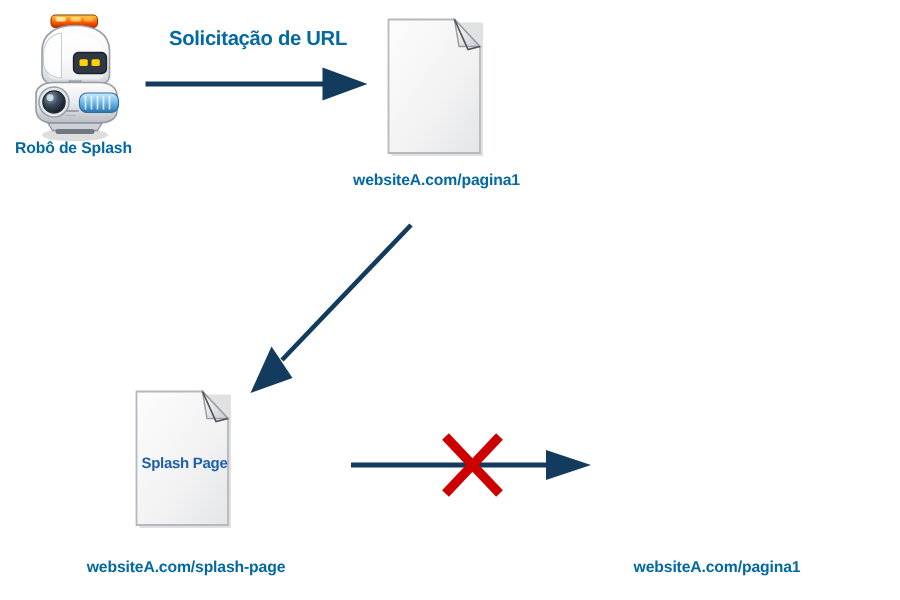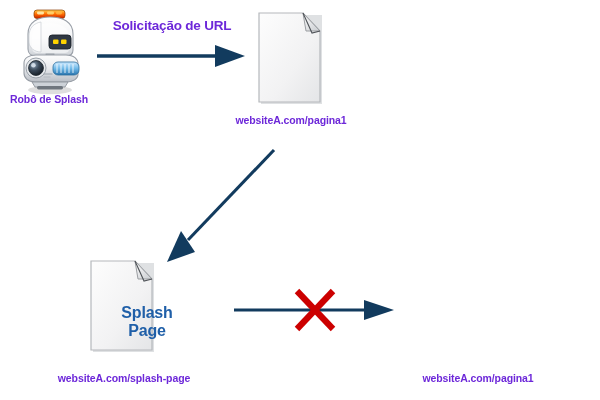--- a/index.html
+++ b/index.html
@@ -19,21 +19,21 @@
     left: 0; top: 0;
     width: 600px;
     height: 400px;
   }
   .abs { position: absolute; }
 
   
   .label {
     font-family: "Liberation Sans", sans-serif;
     font-weight: bold;
-    color: #6d28d9;
+    color: #0369a1;
     text-align: center;
     line-height: 1.22;
     white-space: pre-line;
   }
   .label-caption {
     font-size: 10.5px;
     letter-spacing: -0.1px;
   }
   .label-flow {
     font-size: 13.5px;
@@ -50,24 +50,23 @@
     position: absolute;
   }
   .doc svg { display: block; }
   .doc-text {
     position: absolute;
     left: 0;
     width: 100%;
     text-align: center;
     font-family: "Liberation Sans", sans-serif;
     font-weight: bold;
-    font-size: 16px;
+    font-size: 10px;
     color: #1f5fa8;
     letter-spacing: -0.2px;
-    margin-left: 24px;
   }
 
   
   .robot { position: absolute; }
   .robot svg { display: block; }
 </style>
 </head>
 <body>
 
 <div class="stage">

